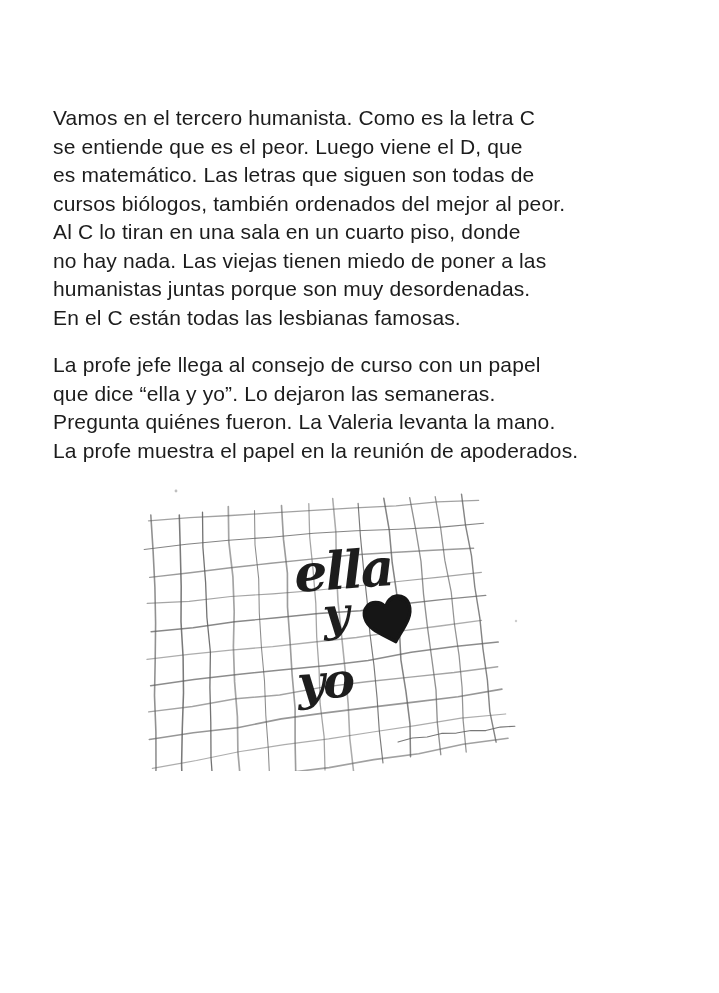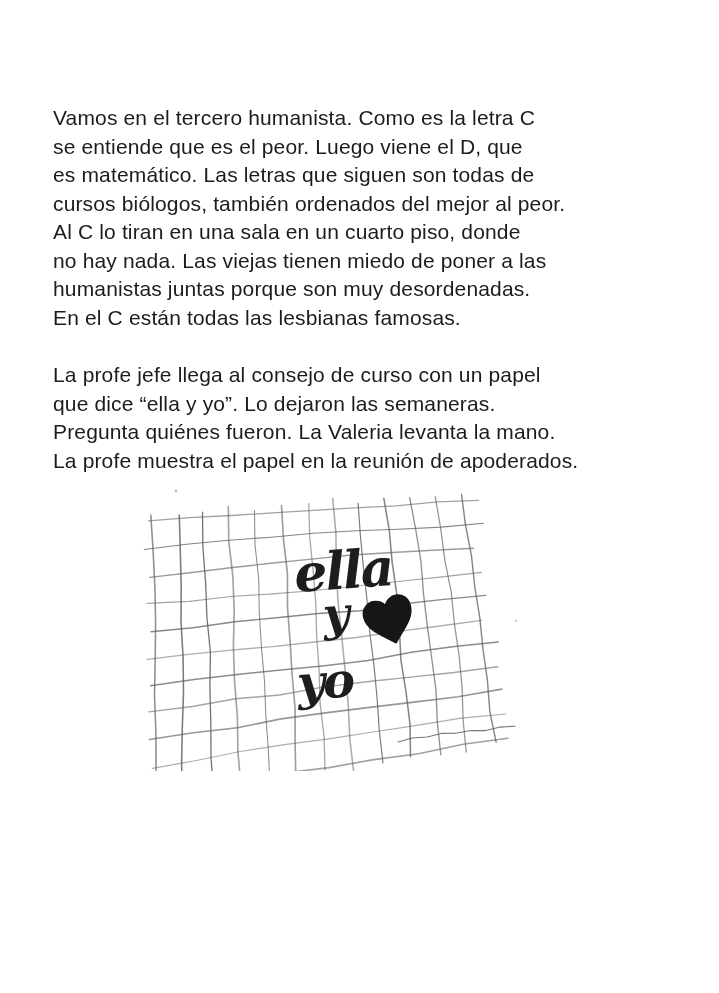--- a/index.html
+++ b/index.html
@@ -14,21 +14,21 @@
     position:absolute;
     left:53px;
     font-size:21px;
     line-height:28.5px;
     letter-spacing:0.15px;
     color:#1c1c1c;
     white-space:pre-line;
     font-weight:400;
   }
   #p1{top:104px;}
-  #p2{top:361px;}
+  #p2{top:351px;}
   #p3{top:854px;}
   .sketch{
     position:absolute;left:0;top:0;width:719px;height:993px;
   }
   .hw{
     font-family:"DejaVu Serif", serif;
     font-style:italic;
     font-weight:bold;
     fill:#1d1d1d;
     letter-spacing:-2px;

